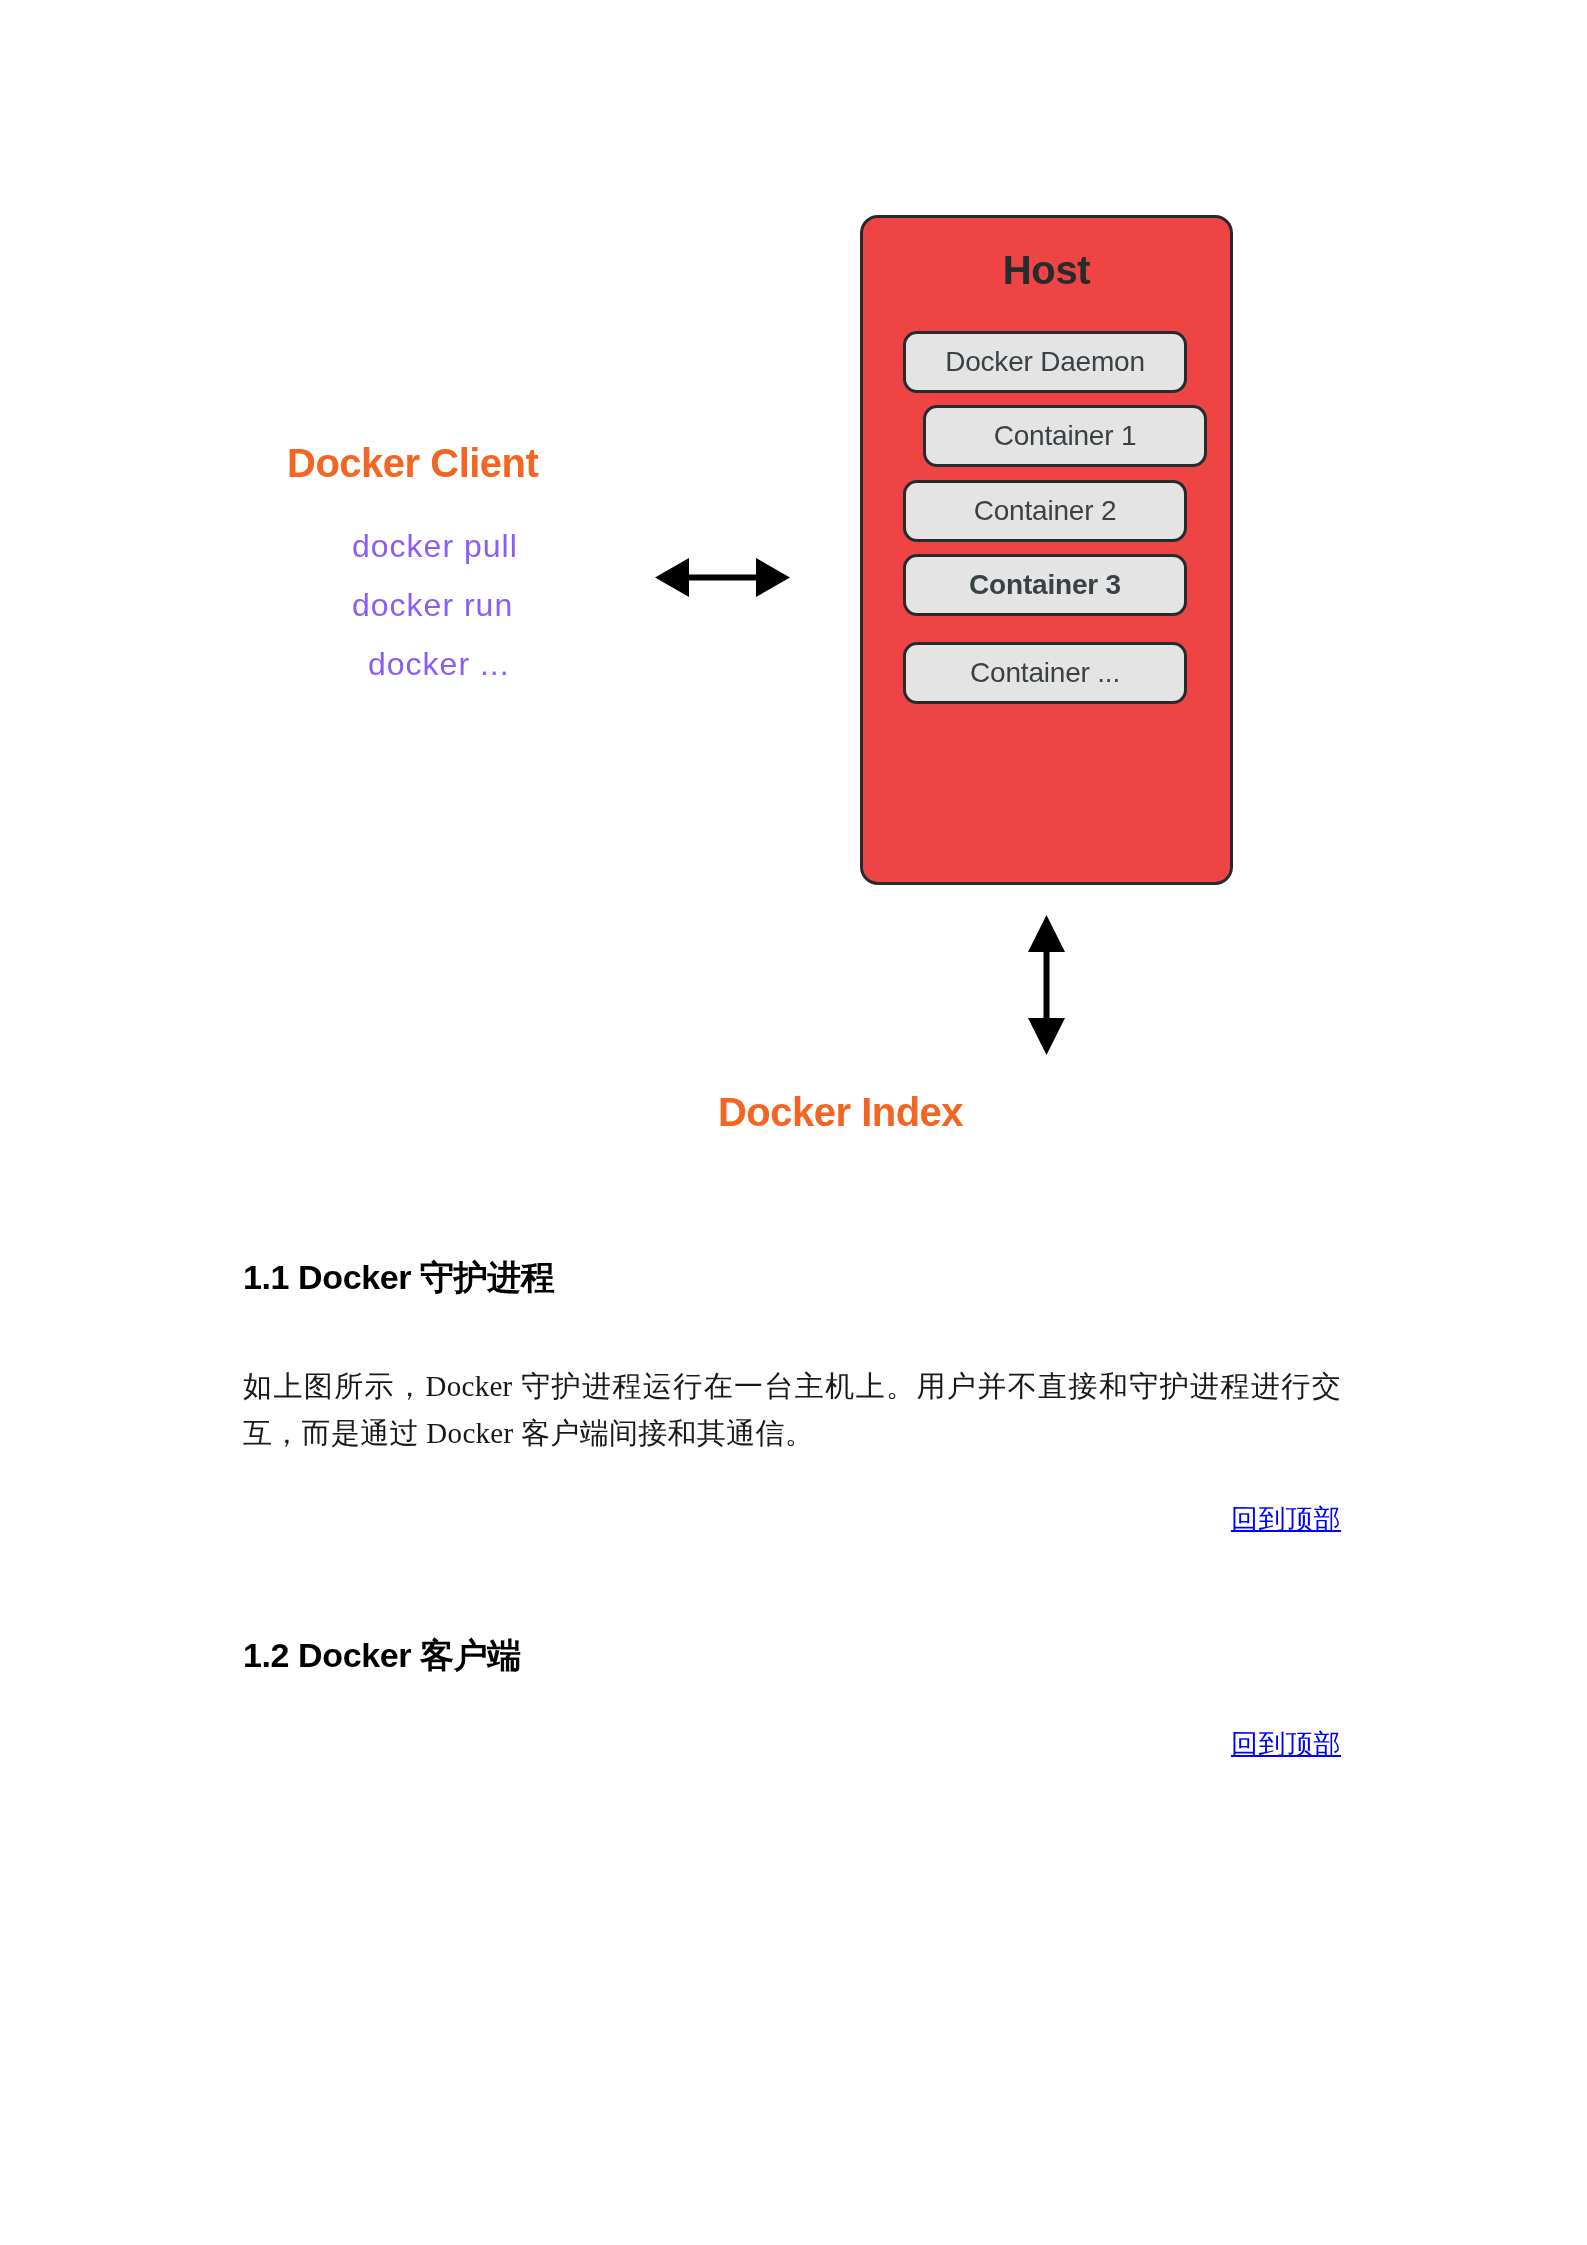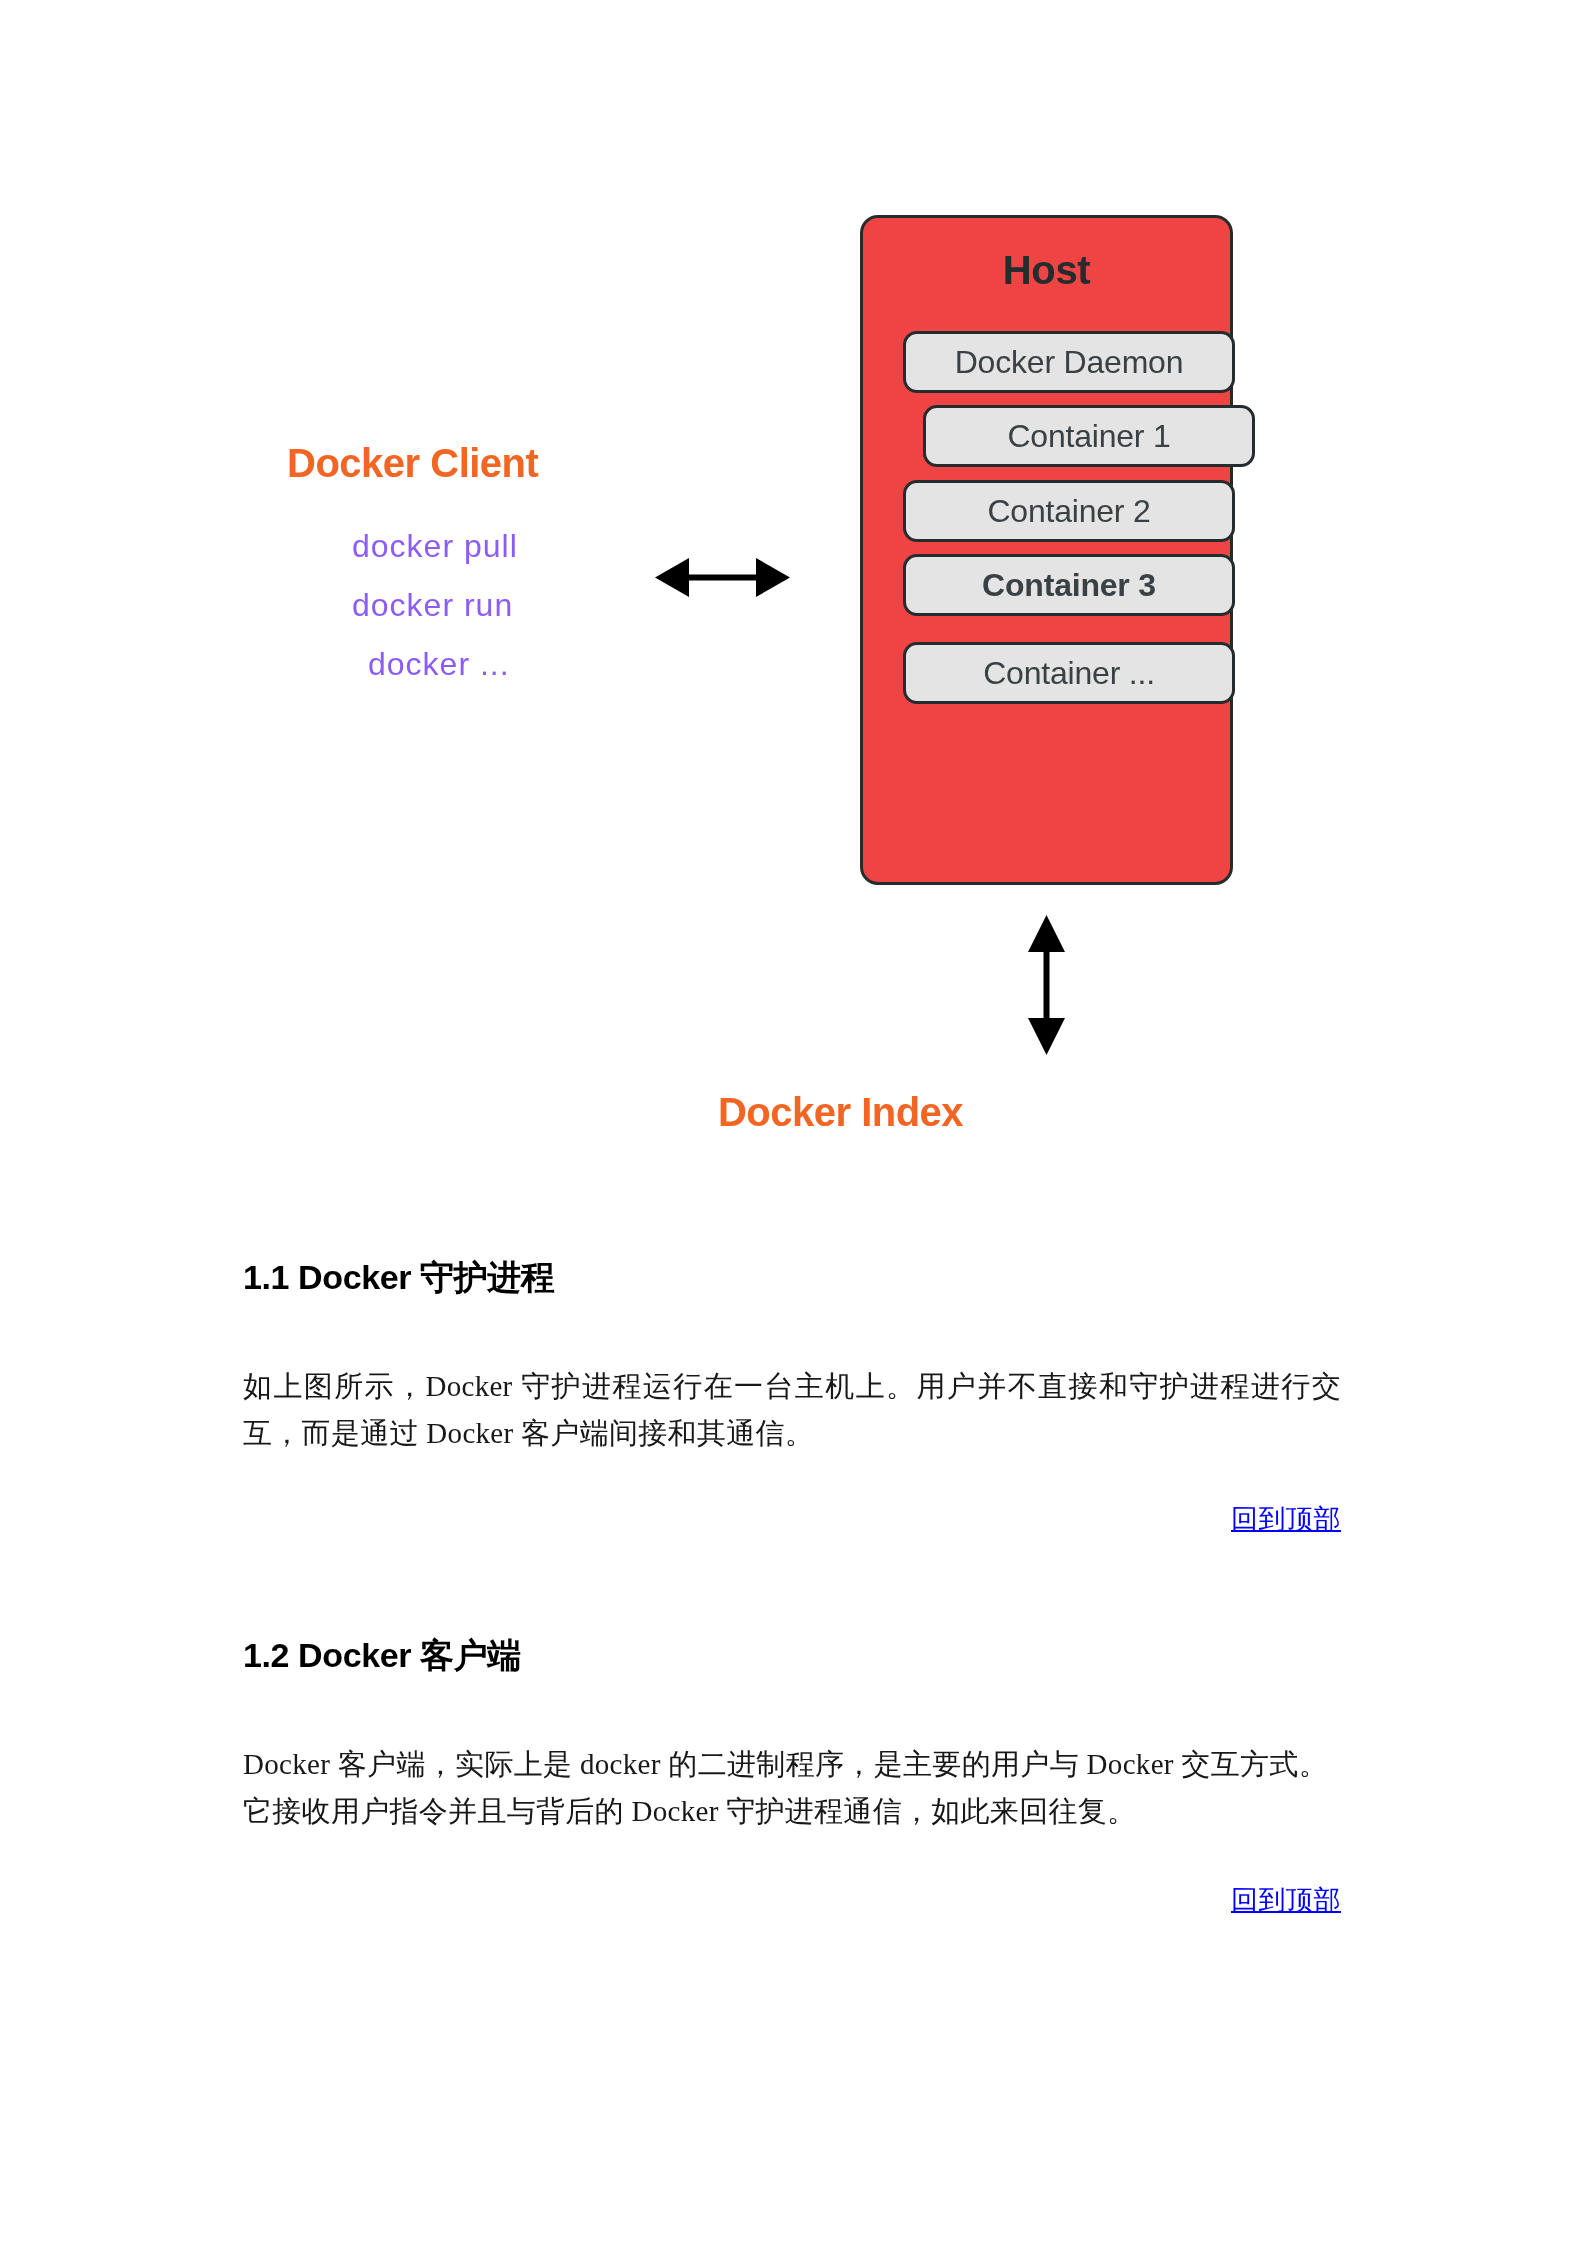--- a/index.html
+++ b/index.html
@@ -78,31 +78,31 @@
     text-align: center;
     font-family: "Liberation Sans", sans-serif;
     font-weight: bold;
     font-size: 40px;
     color: #262b2e;
     letter-spacing: -0.3px;
   }
   .host-child {
     position: absolute;
     left: 40px;
-    width: 332px;
+    width: 284px;
     height: 62px;
     background: #E4E4E4;
     border: 3px solid #262b2e;
     border-radius: 14px;
     box-sizing: border-box;
     display: flex;
     align-items: center;
     justify-content: center;
     font-family: "Liberation Sans", sans-serif;
-    font-size: 32px;
+    font-size: 28px;
     color: #3a4145;
     letter-spacing: -0.2px;
   }
   #host-child-0 { top: 113px; }
   #host-child-1 { top: 187px; margin-left: 20px; }
   #host-child-2 { top: 262px; }
   #host-child-3 { top: 336px; font-weight: bold; }
   #host-child-4 { top: 424px; }
 
   
@@ -218,18 +218,17 @@
   <h2 class="sec-heading" id="heading-1">1.1 Docker  守护进程</h2>
 
   <p class="sec-body" id="body-1">如上图所示，Docker 守护进程运行在一台主机上。用户并不直接和守护进程进行交互，而是通过 Docker 客户端间接和其通信。</p>
 
   <div class="back-to-top-row" id="top-row-1">
     <a class="back-to-top">回到顶部</a>
   </div>
 
   <h2 class="sec-heading" id="heading-2">1.2 Docker  客户端</h2>
 
-  <p class="sec-body" id="body-2">Docker 客户端，实际上是 docker 的二进制程序，是主要的用户与 Docker 交互方式。它接收用户指令并且与背后的 Docker 守护进程通信，如此来回往复。</p>
 
   <div class="back-to-top-row" id="top-row-2">
     <a class="back-to-top">回到顶部</a>
   </div>
 </div>
 
 </body></html>

